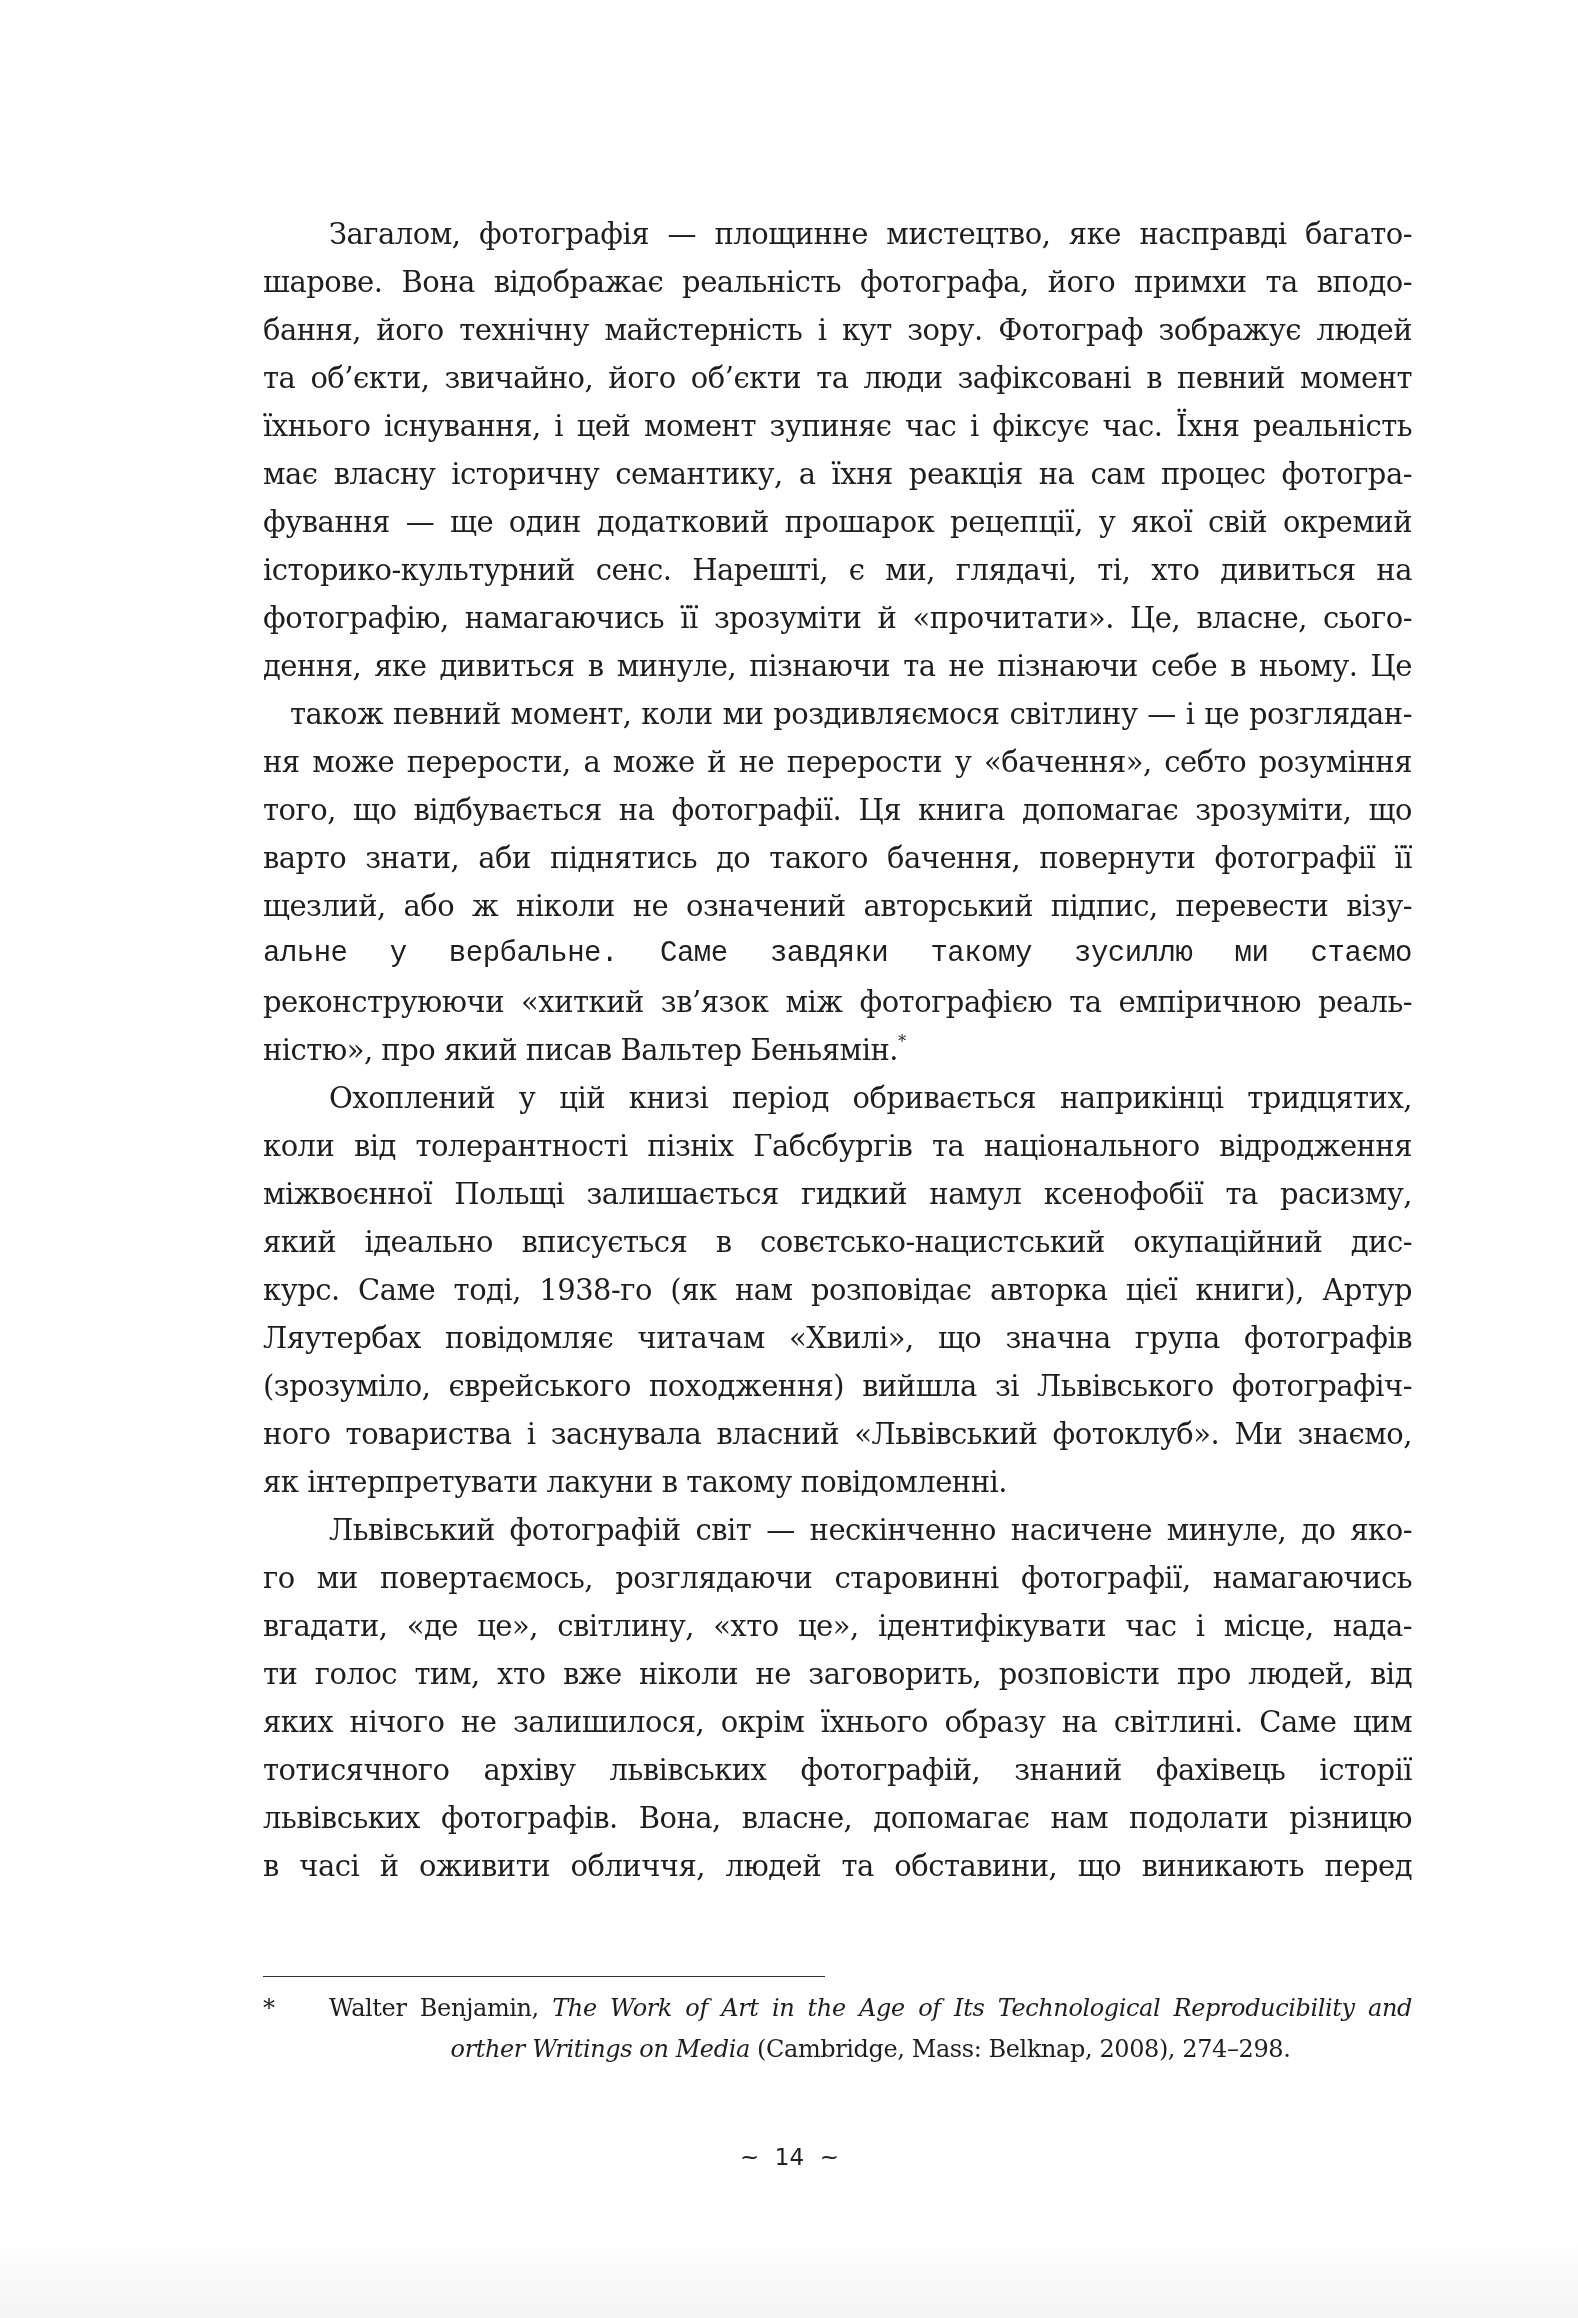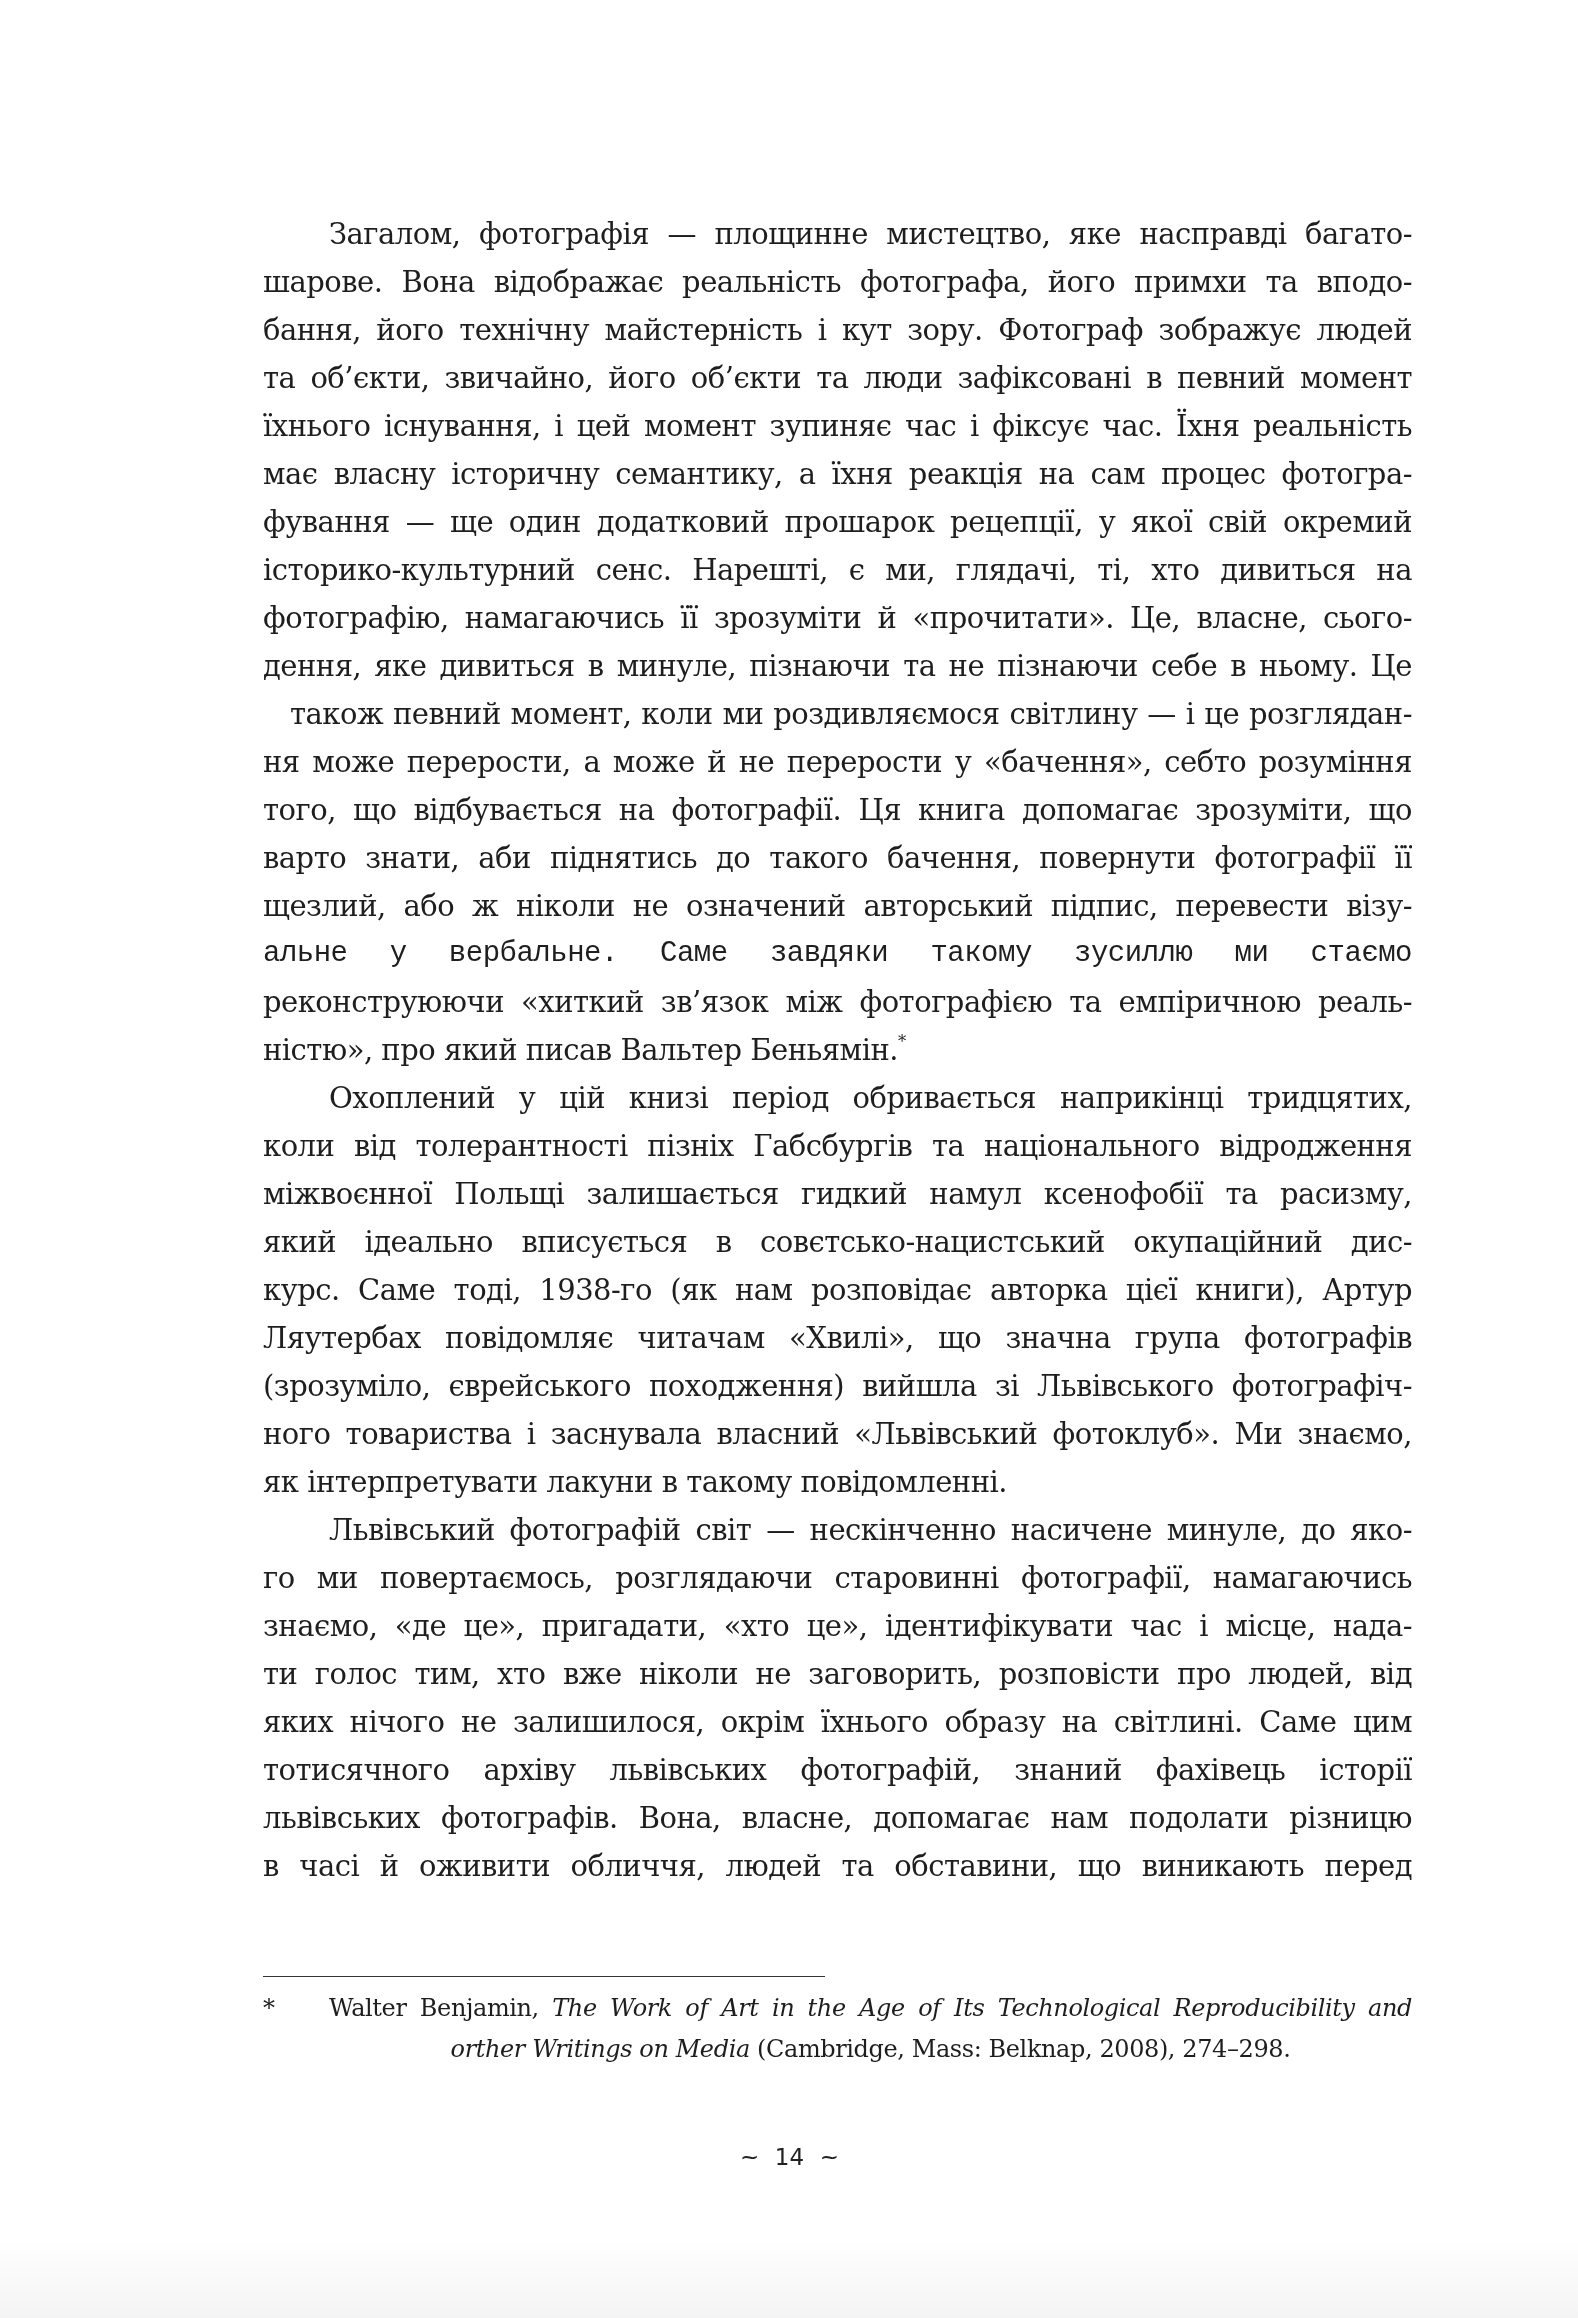--- a/index.html
+++ b/index.html
@@ -55,21 +55,21 @@
       <div class="line" style="white-space: normal; overflow: hidden;"><span>коли від толерантності пізніх Габсбургів та національного відродження</span></div>
       <div class="line" style="white-space: normal; overflow: hidden;"><span>міжвоєнної Польщі залишається гидкий намул ксенофобії та расизму,</span></div>
       <div class="line" style="white-space: normal; overflow: hidden;"><span>який ідеально вписується в совєтсько-нацистський окупаційний дис-</span></div>
       <div class="line" style="white-space: normal; overflow: hidden;"><span>курс. Саме тоді, 1938-го (як нам розповідає авторка цієї книги), Артур</span></div>
       <div class="line" style="white-space: normal; overflow: hidden;"><span>Ляутербах повідомляє читачам «Хвилі», що значна група фотографів</span></div>
       <div class="line" style="white-space: normal; overflow: hidden;"><span>(зрозуміло, єврейського походження) вийшла зі Львівського фотографіч-</span></div>
       <div class="line" style="white-space: normal; overflow: hidden;"><span>ного товариства і заснувала власний «Львівський фотоклуб». Ми знаємо,</span></div>
       <div class="line last"><span>як інтерпретувати лакуни в такому повідомленні.</span></div>
       <div class="line indent" style="white-space: normal; overflow: hidden;"><span>Львівський фотографій світ — нескінченно насичене минуле, до яко-</span></div>
       <div class="line" style="white-space: normal; overflow: hidden;"><span>го ми повертаємось, розглядаючи старовинні фотографії, намагаючись</span></div>
-      <div class="line" style="white-space: normal; overflow: hidden;"><span>знаємо, «де це», пригадати, «хто це», ідентифікувати час і місце, нада-</span></div>
+      <div class="line" style="white-space: normal; overflow: hidden;"><span>вгадати, «де це», світлину, «хто це», ідентифікувати час і місце, нада-</span></div>
       <div class="line" style="white-space: normal; overflow: hidden;"><span>ти голос тим, хто вже ніколи не заговорить, розповісти про людей, від</span></div>
       <div class="line" style="white-space: normal; overflow: hidden;"><span>яких нічого не залишилося, окрім їхнього образу на світлині. Саме цим</span></div>
       <div class="line" style="white-space: normal; overflow: hidden;"><span>тотисячного архіву львівських фотографій, знаний фахівець історії</span></div>
       <div class="line" style="white-space: normal; overflow: hidden;"><span>львівських фотографів. Вона, власне, допомагає нам подолати різницю</span></div>
       <div class="line" style="white-space: normal; overflow: hidden;"><span>в часі й оживити обличчя, людей та обставини, що виникають перед</span></div>
     </div>
 
   <div class="rule"></div>
 
   <div class="footnote">

